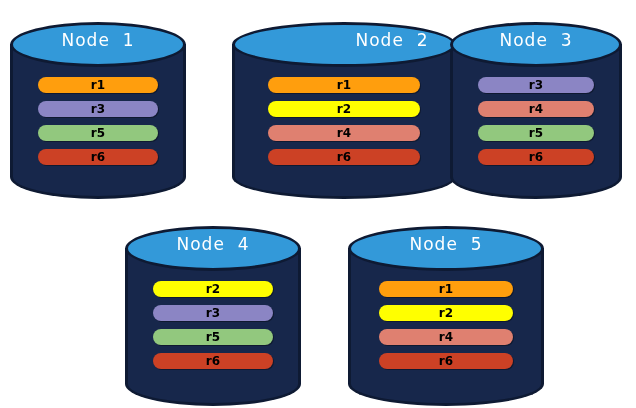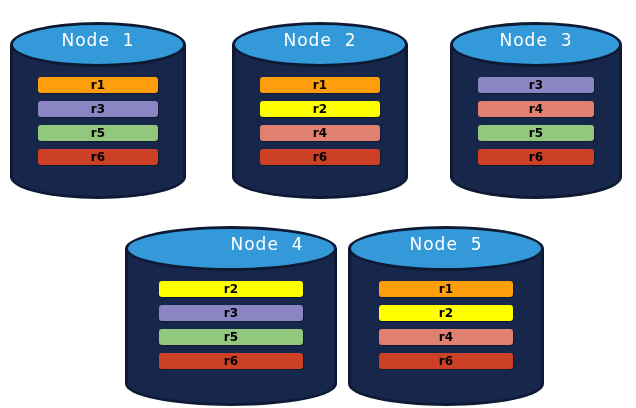--- a/index.html
+++ b/index.html
@@ -82,21 +82,21 @@
     left: 0;
     right: 0;
     top: 55px;
     padding: 0 16%;
     box-sizing: border-box;
   }
 
   .bar {
     height: 16px;
     margin-bottom: 8px;
-    border-radius: 3px;
+    border-radius: 8px;
     position: relative;
     box-shadow: 1px 1px 0 rgba(0,0,0,0.35);
   }
 
   .bar-label {
     position: absolute;
     left: 0; right: 0; top: 0; bottom: 0;
     text-align: center;
     font-size: 12px;
     font-weight: bold;
@@ -122,21 +122,21 @@
           <span class="bar-label">r3</span>
         </div>
         <div class="bar" style="background: rgb(146, 200, 126);">
           <span class="bar-label">r5</span>
         </div>
         <div class="bar" style="background: rgb(204, 65, 37);">
           <span class="bar-label">r6</span>
         </div>
       </div>
     </div>
-    <div class="node" style="left: 232px; top: 8px; width: 176px; height: 177px;">
+    <div class="node" style="left: 232px; top: 8px; width: 176px; height: 177px; padding-left: 48px;">
       <div class="cyl">
         <div class="cyl-body" style="background: rgb(23, 39, 75); border-color: rgb(14, 26, 51);"></div>
         <div class="cyl-top" style="background: rgb(51, 153, 217); border-color: rgb(14, 26, 51);"></div>
       </div>
       <div class="node-label" style="color: rgb(255, 255, 255);">Node  2</div>
       <div class="bars">
         <div class="bar" style="background: rgb(255, 158, 13);">
           <span class="bar-label">r1</span>
         </div>
         <div class="bar" style="background: rgb(255, 255, 0);">
@@ -164,21 +164,21 @@
           <span class="bar-label">r4</span>
         </div>
         <div class="bar" style="background: rgb(146, 200, 126);">
           <span class="bar-label">r5</span>
         </div>
         <div class="bar" style="background: rgb(204, 65, 37);">
           <span class="bar-label">r6</span>
         </div>
       </div>
     </div>
-    <div class="node" style="left: 125px; top: 212px; width: 176px; height: 180px; padding-left: 36px;">
+    <div class="node" style="left: 125px; top: 212px; width: 176px; height: 180px;">
       <div class="cyl">
         <div class="cyl-body" style="background: rgb(23, 39, 75); border-color: rgb(14, 26, 51);"></div>
         <div class="cyl-top" style="background: rgb(51, 153, 217); border-color: rgb(14, 26, 51);"></div>
       </div>
       <div class="node-label" style="color: rgb(255, 255, 255);">Node  4</div>
       <div class="bars">
         <div class="bar" style="background: rgb(255, 255, 0);">
           <span class="bar-label">r2</span>
         </div>
         <div class="bar" style="background: rgb(139, 133, 196);">

